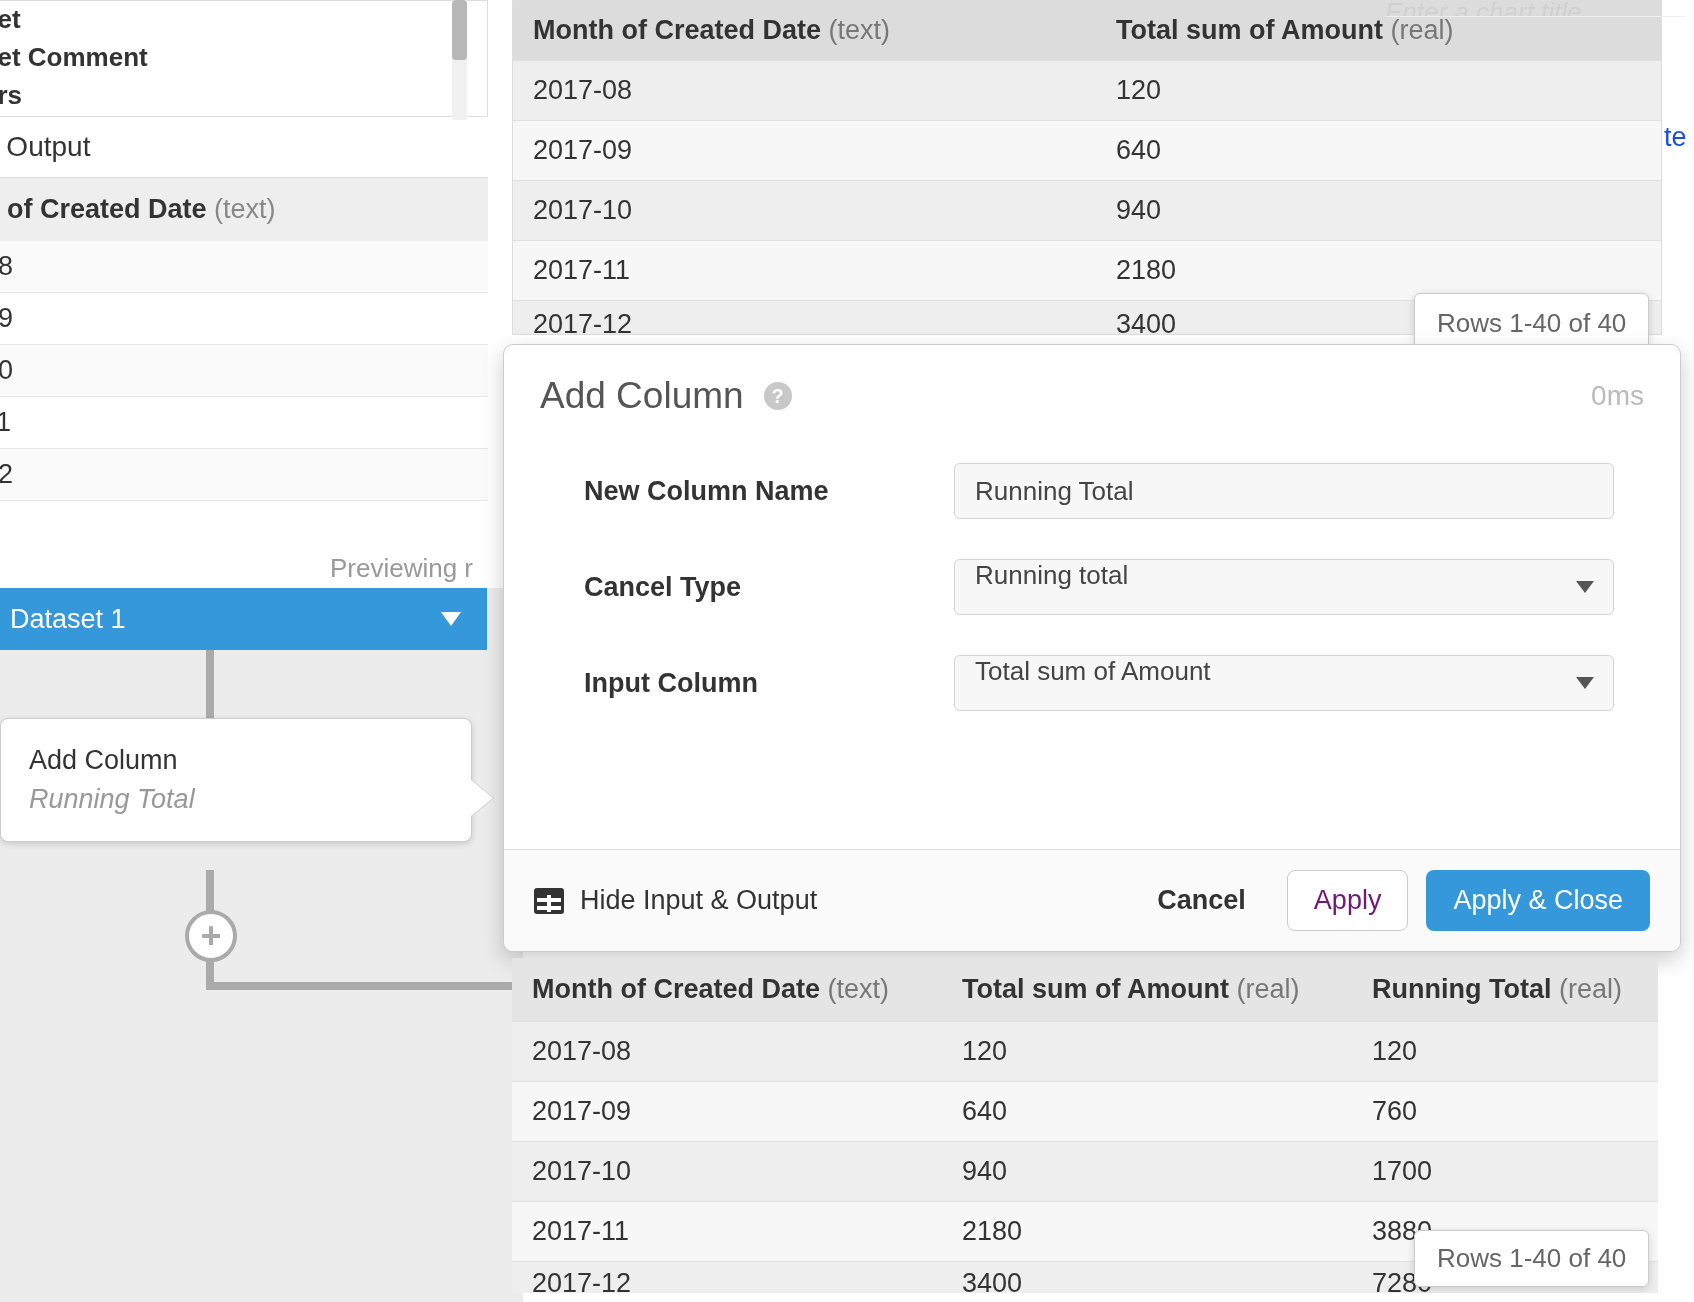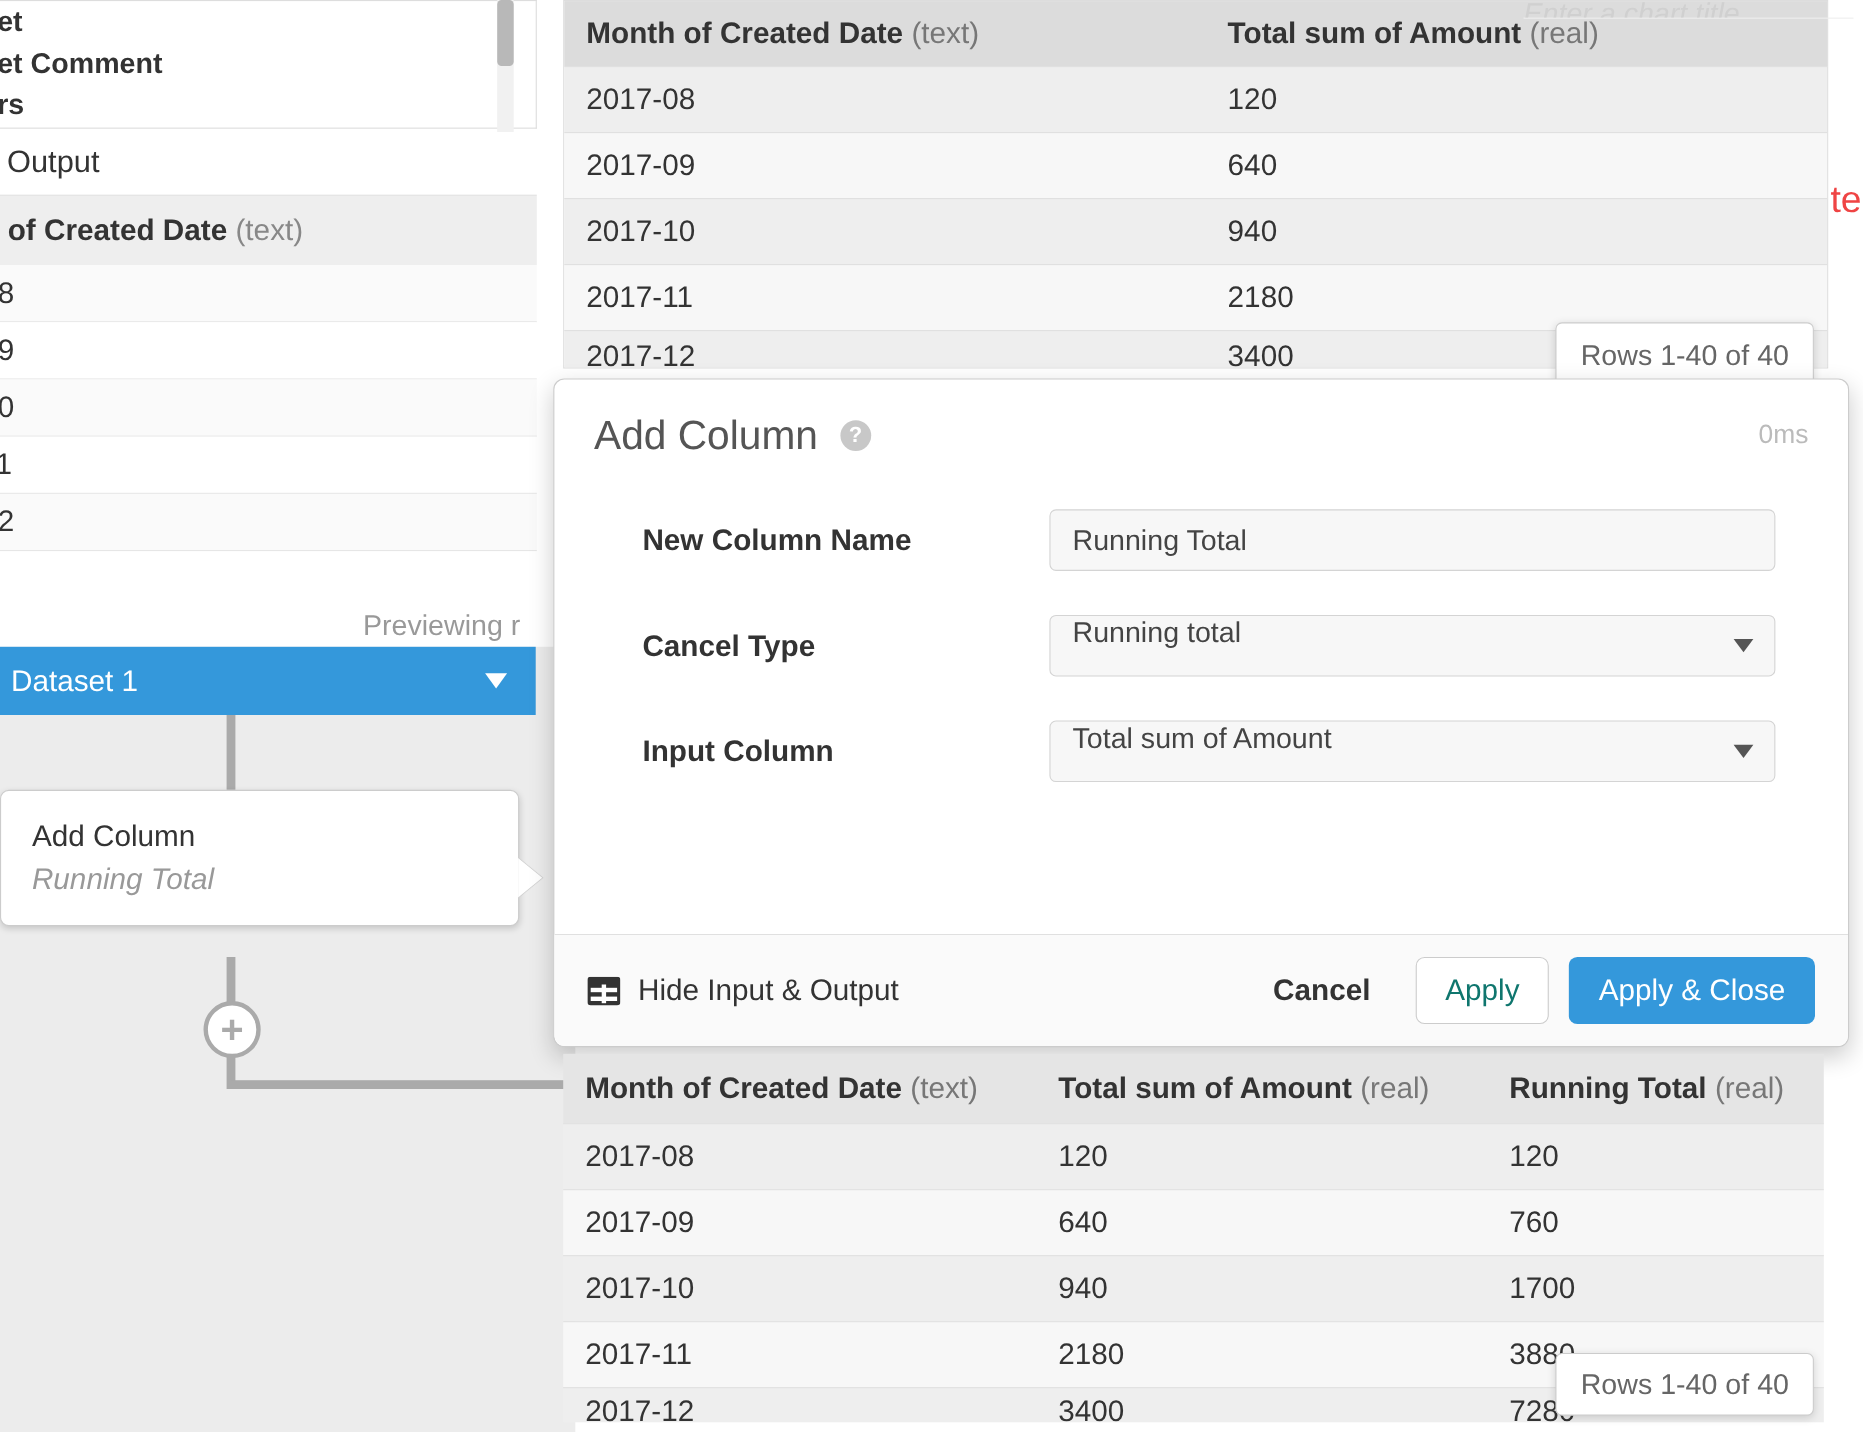--- a/index.html
+++ b/index.html
@@ -124,40 +124,40 @@
     font-size: 26px; color: #666; padding: 14px 22px;
   }
 
   
   .chart-title-ghost {
     position: absolute; left: 1385px; top: -3px; width: 300px; height: 20px;
     color: #d0d0d0; font-size: 26px; font-style: italic; overflow: hidden;
     border-bottom: 1px solid #eee;
   }
   .te-stub {
-    position: absolute; left: 1664px; top: 122px; font-size: 34px; color: #ef4444; margin-top: 41px;
+    position: absolute; left: 1664px; top: 122px; font-size: 27px; color: #1d4ed8;
   }
 
   
   .modal {
     position: absolute; left: 503px; top: 344px; width: 1178px; height: 608px;
     background: #fff; border: 1px solid #ccc; border-radius: 10px;
     box-shadow: 0 8px 22px rgba(0,0,0,0.20);
     display: flex; flex-direction: column;
   }
   .modal-header {
     display: flex; align-items: center; padding: 30px 36px 8px 36px;
   }
   .modal-title { font-size: 37px; color: #555; font-weight: 400; }
   .help-icon {
     margin-left: 20px; width: 28px; height: 28px; border-radius: 50%;
     background: #c8c8c8; color: #fff; font-size: 20px; font-weight: 700;
     display: flex; align-items: center; justify-content: center; cursor: pointer;
   }
-  .timing { margin-left: auto; font-size: 24px; color: #bbb; }
+  .timing { margin-left: auto; font-size: 28px; color: #bbb; }
 
   .modal-body { padding: 38px 40px 20px 80px; flex: 1; }
   .form-row { display: flex; align-items: center; margin-bottom: 40px; }
   .form-label { width: 370px; font-size: 27px; font-weight: 700; color: #333; }
   .text-input {
     width: 660px; height: 56px; border: 1px solid #d4d4d4; border-radius: 6px;
     background: #f7f7f7; font-size: 26px; padding: 0 20px; color: #444;
   }
   .select-wrap { position: relative; width: 660px; }
   .select {
@@ -179,21 +179,21 @@
   .hide-io { display: flex; align-items: center; gap: 16px; cursor: pointer; }
   .table-icon svg { display: block; }
   .hide-io-label { font-size: 27px; color: #333; }
   .footer-spacer { flex: 1; }
   .btn {
     font-size: 27px; padding: 14px 26px; border-radius: 8px; cursor: pointer;
     border: 1px solid transparent; background: transparent;
   }
   .btn-cancel { color: #333; margin-right: 14px; font-weight: bold; }
   .btn-apply {
-    color: #0f766e; border: 1px solid #ccc; background: #fff; margin-right: 18px;
+    color: #701a75; border: 1px solid #ccc; background: #fff; margin-right: 18px;
   }
   .btn-primary { color: #fff; background: #3498db; }
 
   
   .out-table {
     position: absolute; left: 512px; top: 958px; width: 1146px;
   }
   .ot-head {
     display: flex; font-size: 27px; padding: 16px 0; background: #e5e5e5;
   }

